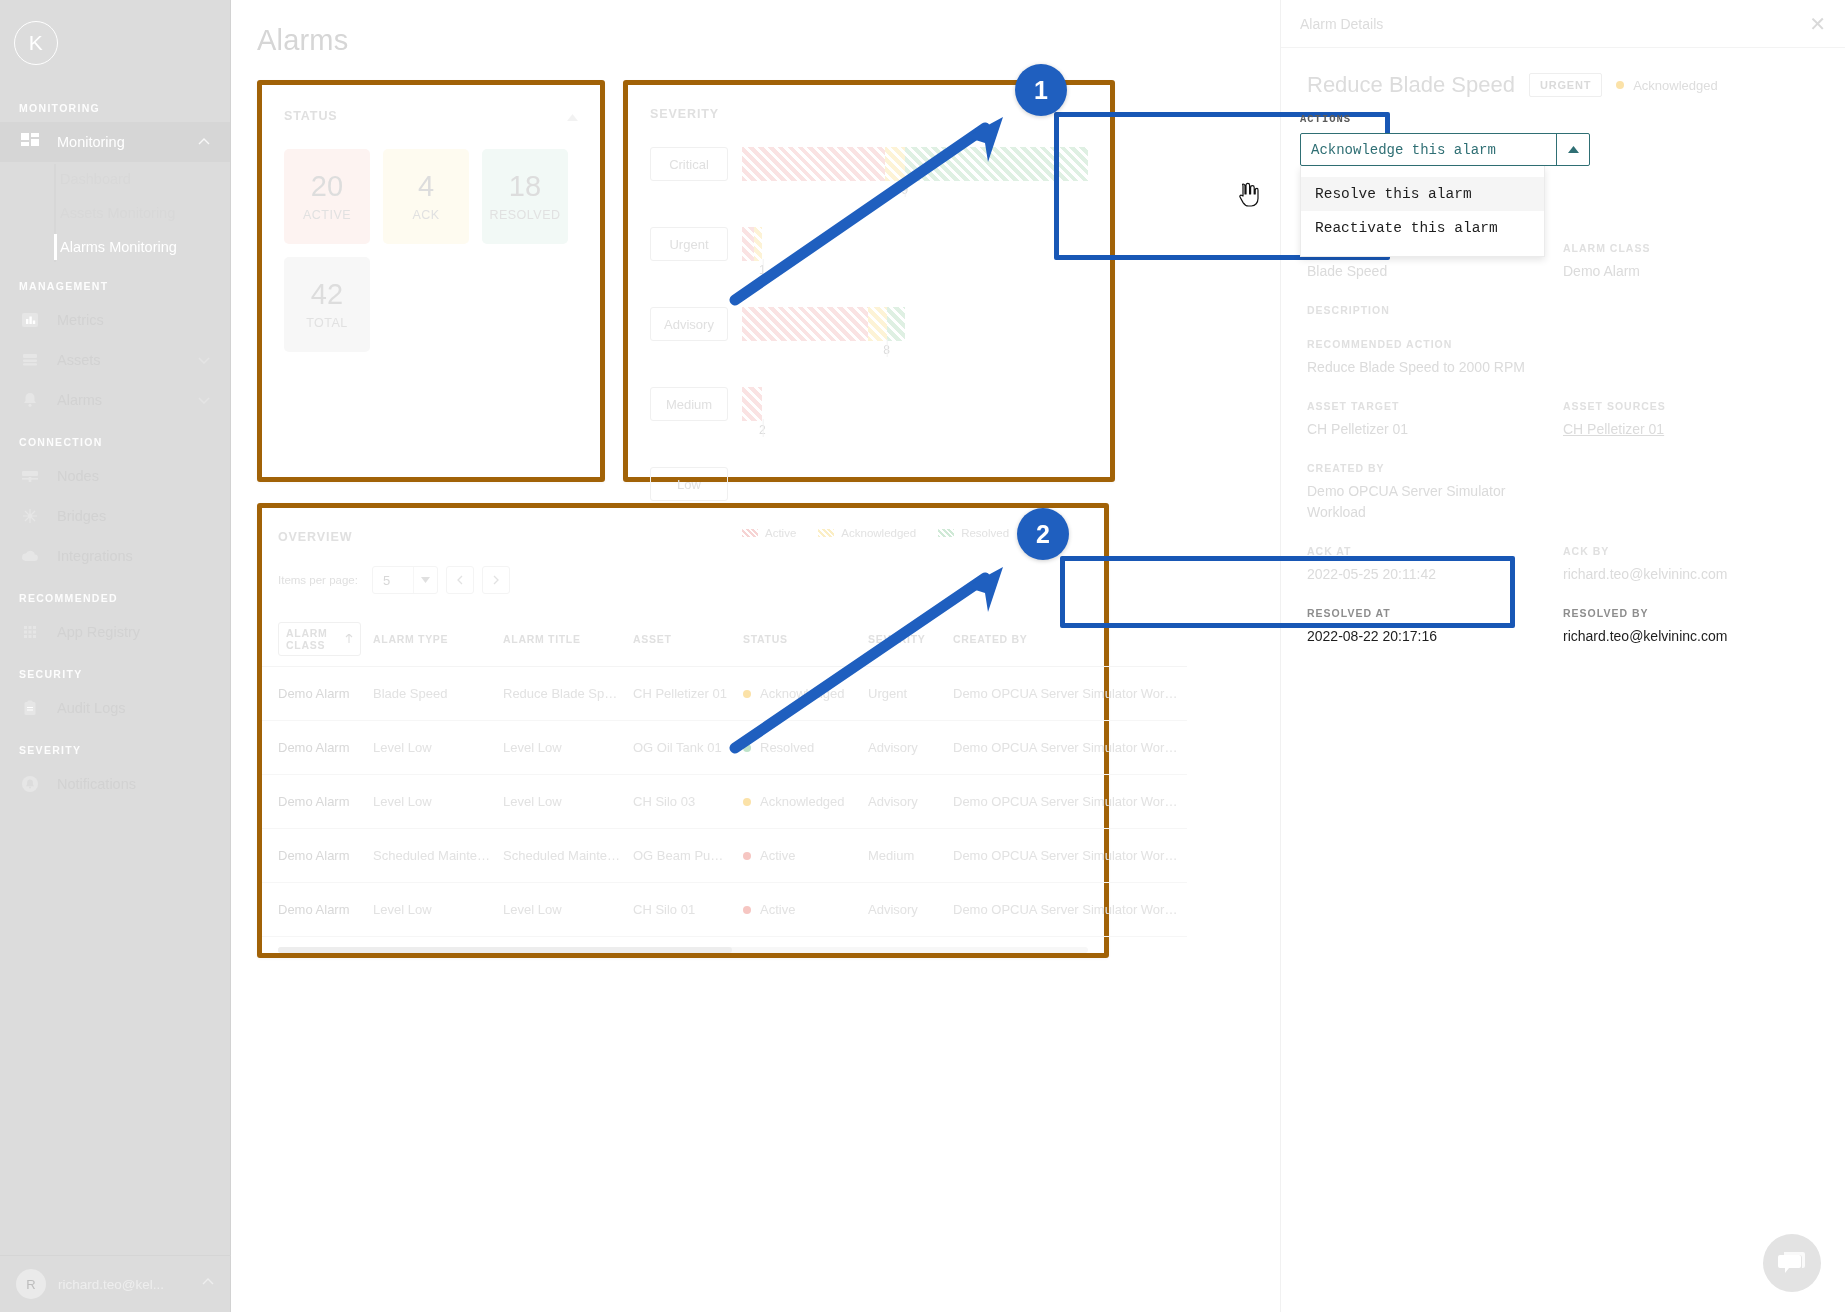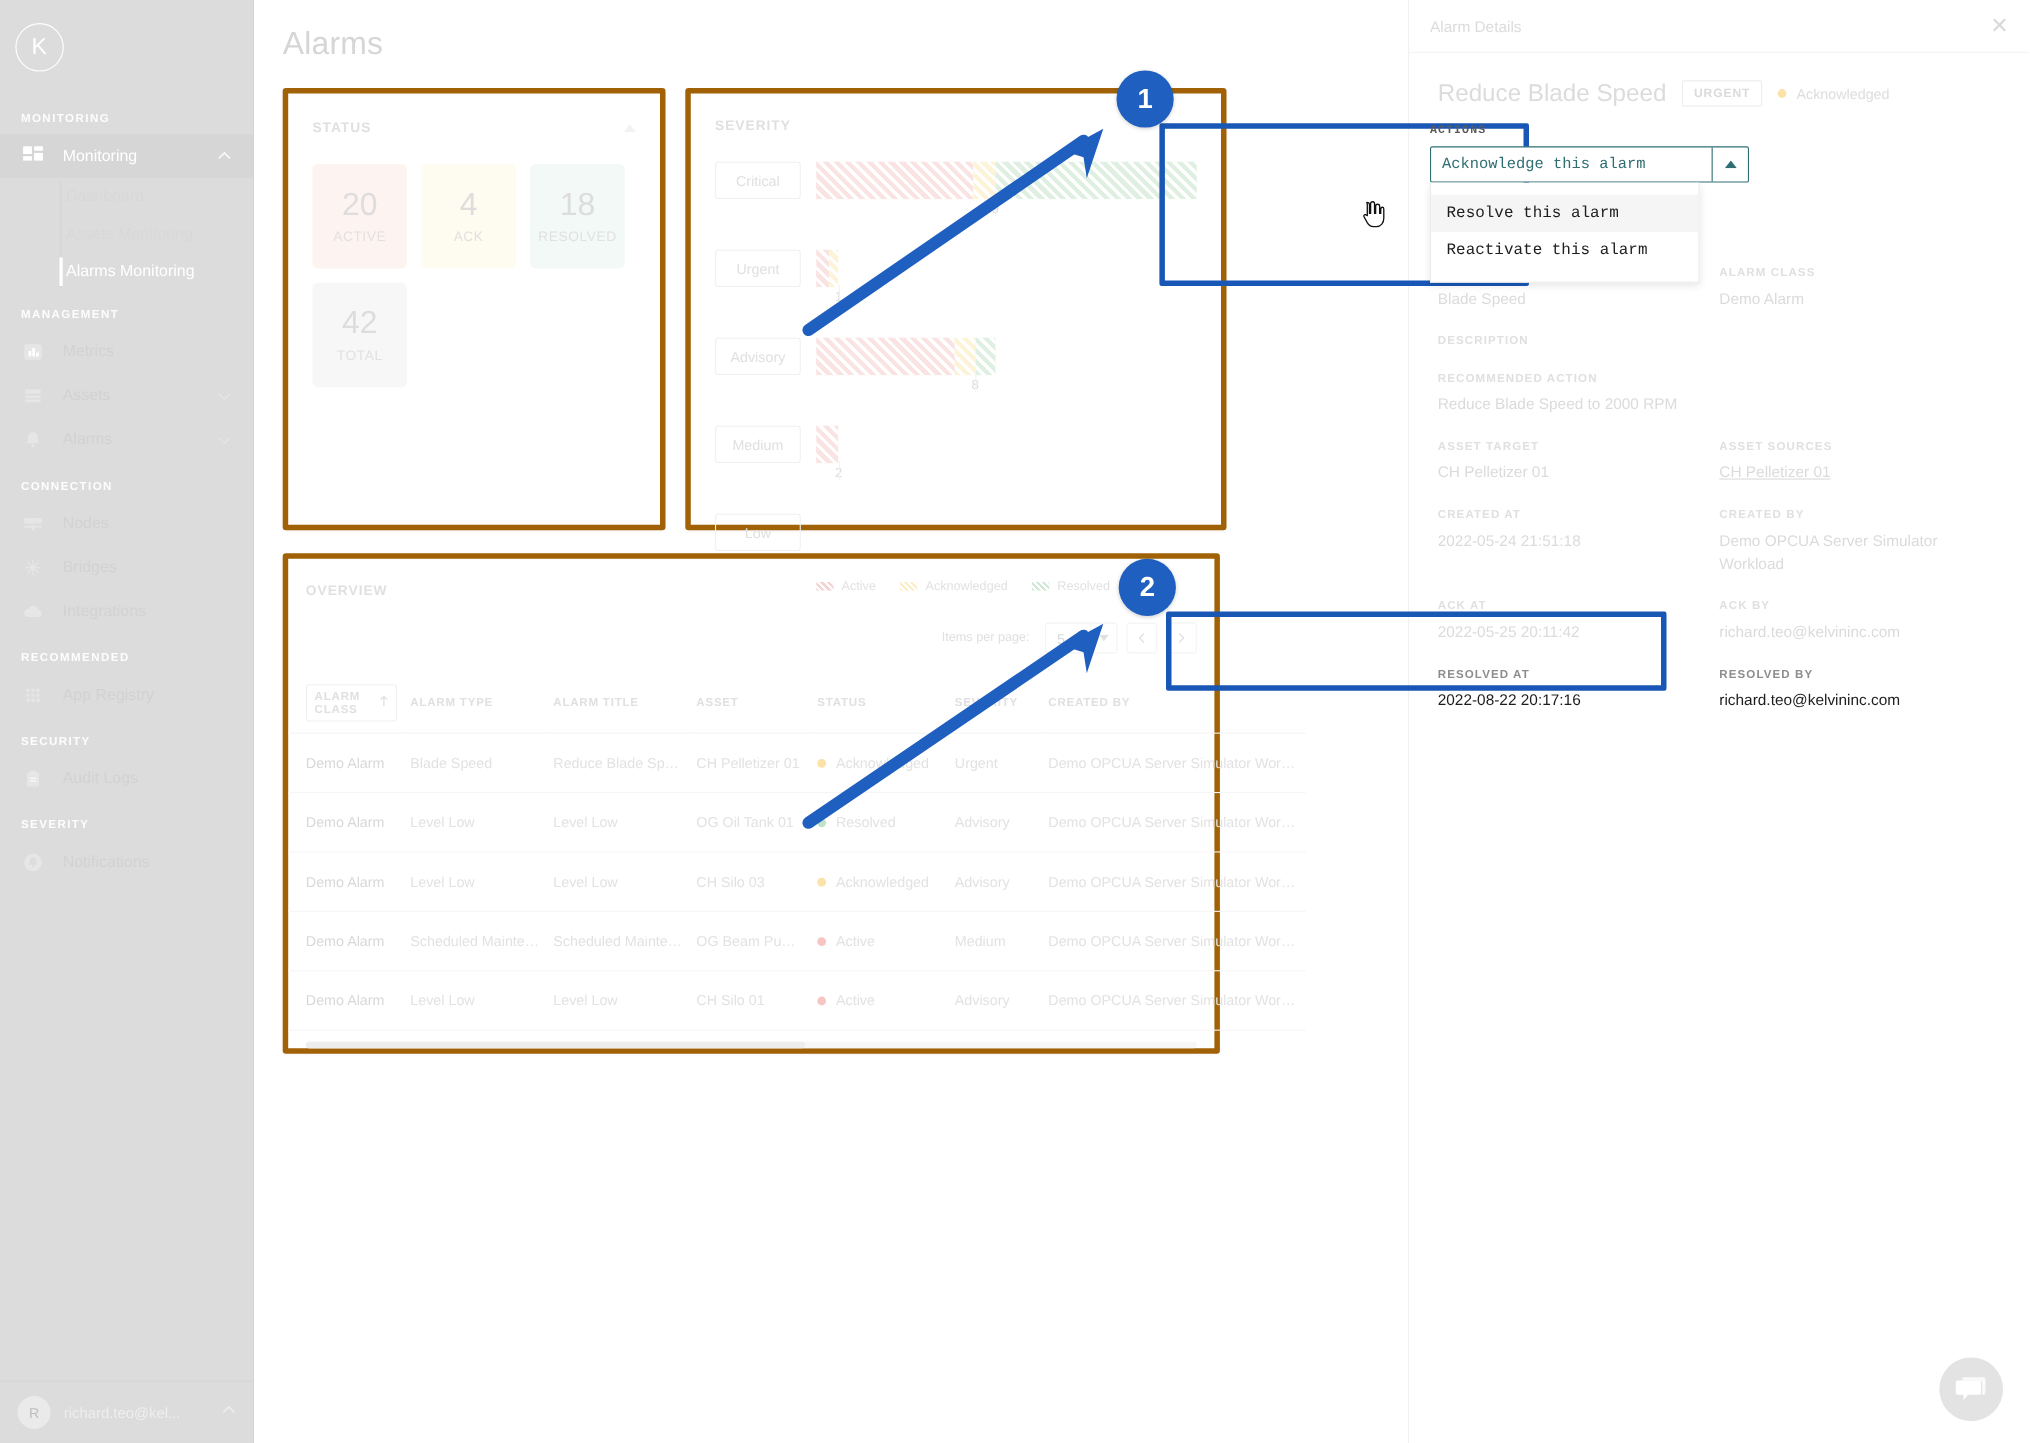--- a/index.html
+++ b/index.html
@@ -156,21 +156,21 @@
   .lg .sw.resolved { background-color: #cfe9d6;
     background-image: repeating-linear-gradient(45deg, transparent 0 2px, #ffffff 2px 4px); }
 
   
   .card-overview {
     margin: 21px 26px 0 26px; width: 852px; min-height: 370px;
     padding: 22px 0 0 0;
   }
   .ov-head { padding: 0 16px; }
   .ov-pager {
-    display: flex; align-items: center; justify-content: flex-end;
+    display: flex; align-items: center; 
     padding: 22px 16px 18px 16px; gap: 8px;
   }
   .ov-pager .ipp { font-size: 11.5px; color: #e0e0e0; margin-right: 6px; }
   .pg-select {
     width: 66px; height: 28px; border: 1px solid #f4f4f4; border-radius: 3px;
     display: flex; align-items: center; background: #fff;
   }
   .pg-select .v { font-size: 13px; color: #d8d8d8; padding-left: 10px; flex: 1; }
   .pg-select .c { width: 24px; display: flex; align-items: center; justify-content: center;
     border-left: 1px solid #f6f6f6; height: 100%; }
@@ -785,24 +785,20 @@
           <div class="fld-value">CH Pelletizer 01</div>
         </div>
         <div class="fld">
           <div class="fld-label">ASSET SOURCES</div>
           <div class="fld-value link">CH Pelletizer 01</div>
         </div>
       </div>
 
       <div class="two-col">
         <div class="fld">
-          <div class="fld-label">CREATED AT</div>
-          <div class="fld-value">2022-05-24 21:51:18</div>
-        </div>
-        <div class="fld">
           <div class="fld-label">CREATED BY</div>
           <div class="fld-value">Demo OPCUA Server Simulator Workload</div>
         </div>
       </div>
 
       <div class="two-col">
         <div class="fld">
           <div class="fld-label">ACK AT</div>
           <div class="fld-value">2022-05-25 20:11:42</div>
         </div>

